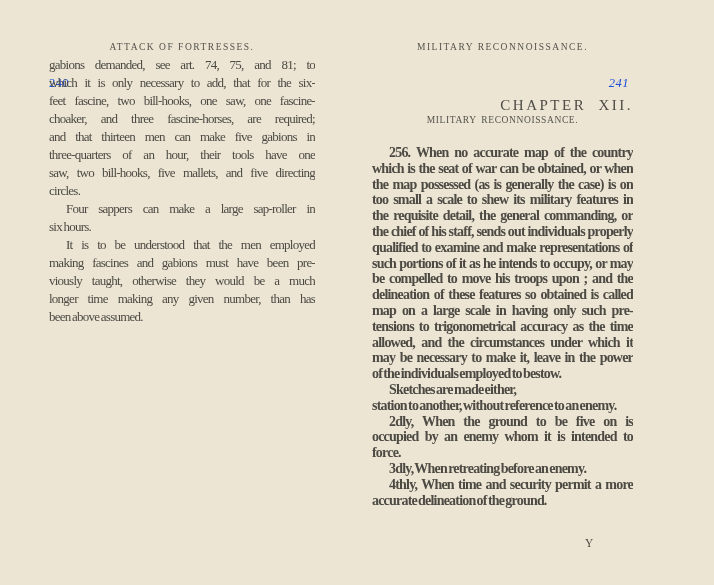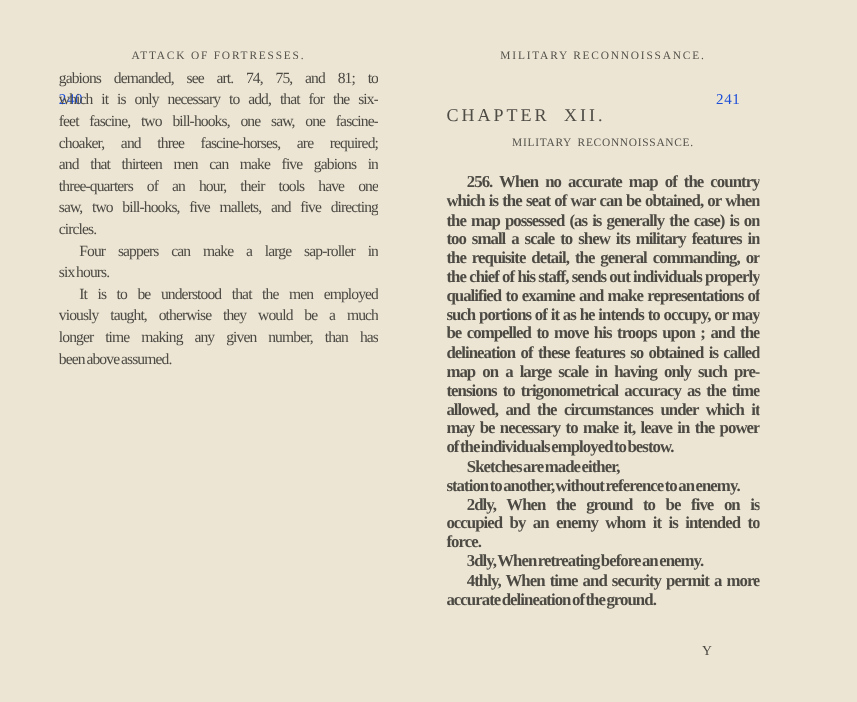--- a/index.html
+++ b/index.html
@@ -34,32 +34,32 @@
   }
   .pagenum {
     position: absolute;
     top: -3px;
     font-size: 12.5px;
     letter-spacing: 0.5px;
     color: #1d4ed8;
     margin-top: 37px;
   }
   .pagenum.num-left  { left: 0; }
-  .pagenum.num-right { right: 16px; }
+  .pagenum.num-right { right: 4px; font-style: italic; }
 
   .chapter-heading {
     position: absolute;
-    top: 89px;
+    top: 97px;
     left: 0; right: 0;
     margin: 0;
     font-size: 15px;
     font-weight: normal;
     letter-spacing: 2.5px;
     word-spacing: 6px;
-    text-align: left;
+    text-align: right;
     color: #4e4c45;
     white-space: nowrap;
   }
   .section-heading {
     position: absolute;
     top: 115px;
     left: 0; right: 0;
     margin: 0;
     font-size: 9.5px;
     font-weight: normal;
@@ -114,20 +114,21 @@
           <div class="line">three-quarters of an hour, their tools have one</div>
           <div class="line">saw, two bill-hooks, five mallets, and five directing</div>
           <div class="line last">circles.</div>
         </div>
         <div class="para">
           <div class="line indent">Four sappers can make a large sap-roller in</div>
           <div class="line last">six hours.</div>
         </div>
         <div class="para">
           <div class="line indent">It is to be understood that the men employed</div>
+          <div class="line">making fascines and gabions must have been pre-</div>
           <div class="line">viously taught, otherwise they would be a much</div>
           <div class="line">longer time making any given number, than has</div>
           <div class="line last">been above assumed.</div>
         </div>
       </div>
   </section>
 
   <section class="page right">
     <header class="running-header">
       <span>MILITARY RECONNOISSANCE.</span>

